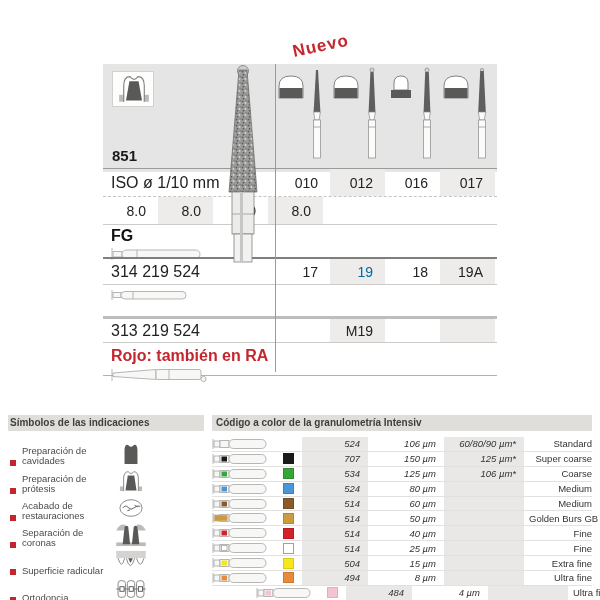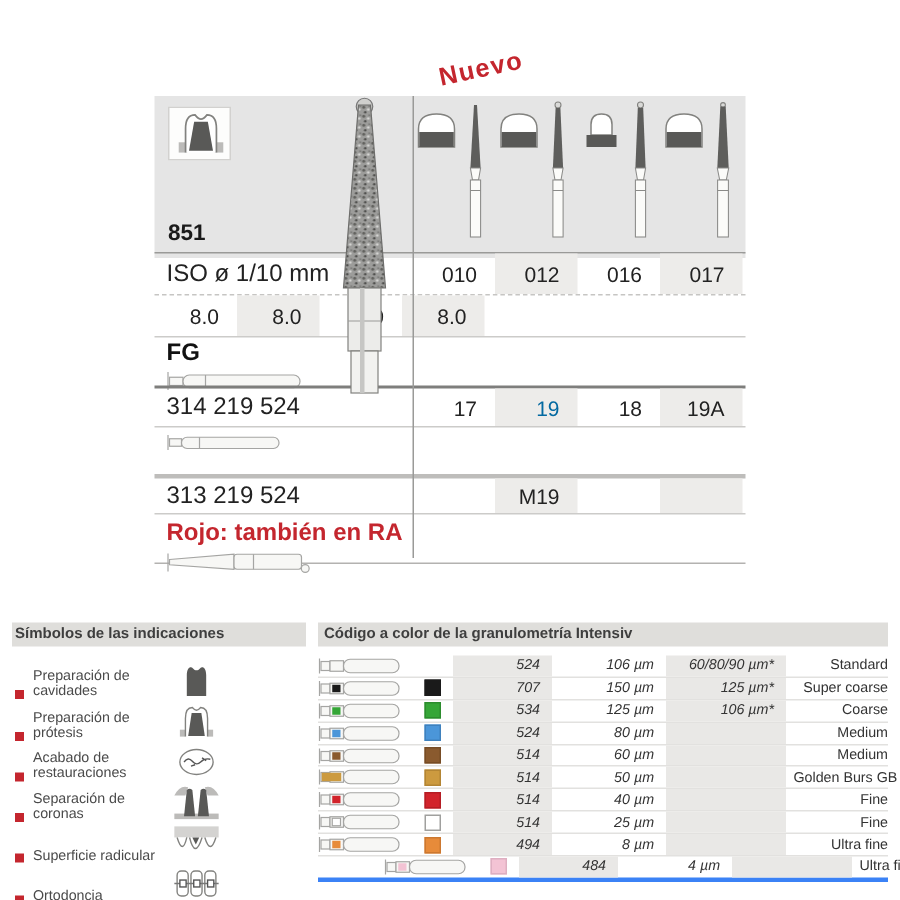--- a/index.html
+++ b/index.html
@@ -416,20 +416,36 @@
         </svg>
           <span></span>
         <span class="swatch" style="background: rgb(255, 255, 255); border-color: rgb(160, 160, 158);"></span>
           <span></span>
         <span class="gcol code">514</span>
         <span class="gcol">25 µm</span>
         <span class="gcol old"></span>
         <span class="gname">Fine</span>
       </div>
 
+      <div class="grit-row">
+        <svg class="gbur" viewBox="0 0 56 12">
+          <line x1="1" y1="1" x2="1" y2="11" class="tick"></line>
+          <rect x="2" y="3" width="6" height="6" class="bpart"></rect>
+          <rect x="8" y="2.5" width="9" height="7" class="bpart"></rect>
+          <rect x="17" y="1.5" width="37" height="9" rx="4.4" class="bpart"></rect>
+          <rect x="9.5" y="3.5" width="5.5" height="5" style="fill: rgb(246, 231, 29);"></rect>
+        </svg>
+          <span></span>
+        <span class="swatch" style="background: rgb(246, 231, 29); border-color: rgb(217, 203, 23);"></span>
+          <span></span>
+        <span class="gcol code">504</span>
+        <span class="gcol">15 µm</span>
+        <span class="gcol old"></span>
+        <span class="gname">Extra fine</span>
+      </div>
 
       <div class="grit-row">
         <svg class="gbur" viewBox="0 0 56 12">
           <line x1="1" y1="1" x2="1" y2="11" class="tick"></line>
           <rect x="2" y="3" width="6" height="6" class="bpart"></rect>
           <rect x="8" y="2.5" width="9" height="7" class="bpart"></rect>
           <rect x="17" y="1.5" width="37" height="9" rx="4.4" class="bpart"></rect>
           <rect x="9.5" y="3.5" width="5.5" height="5" style="fill: rgb(231, 139, 58);"></rect>
         </svg>
           <span></span>

